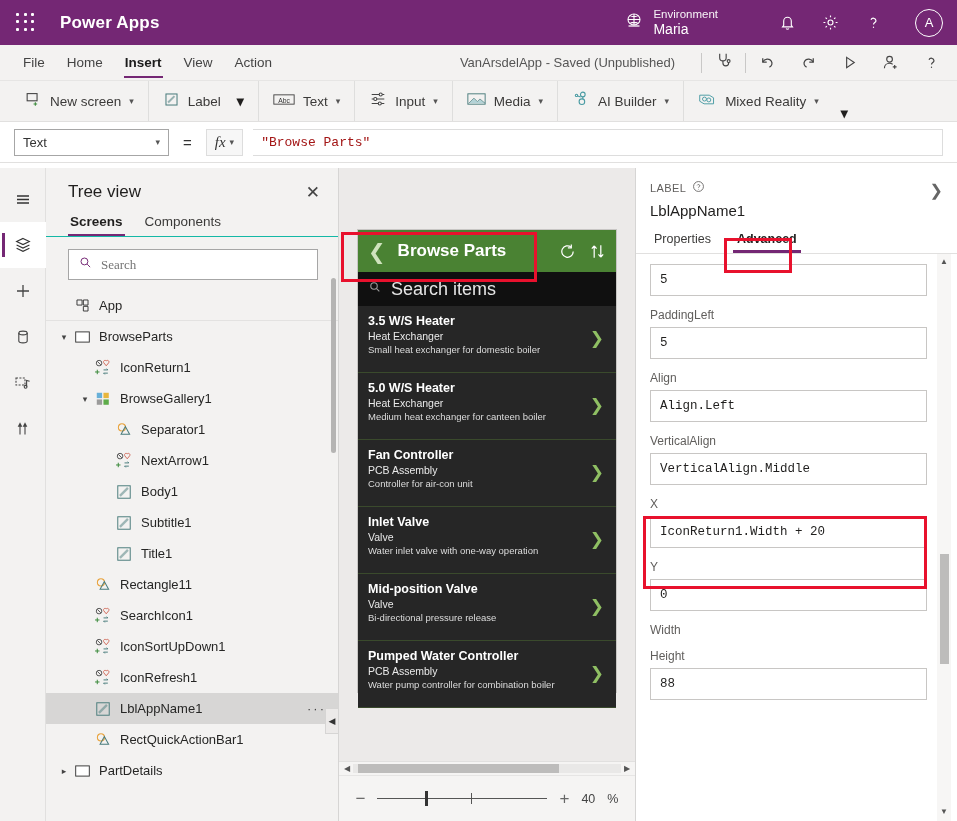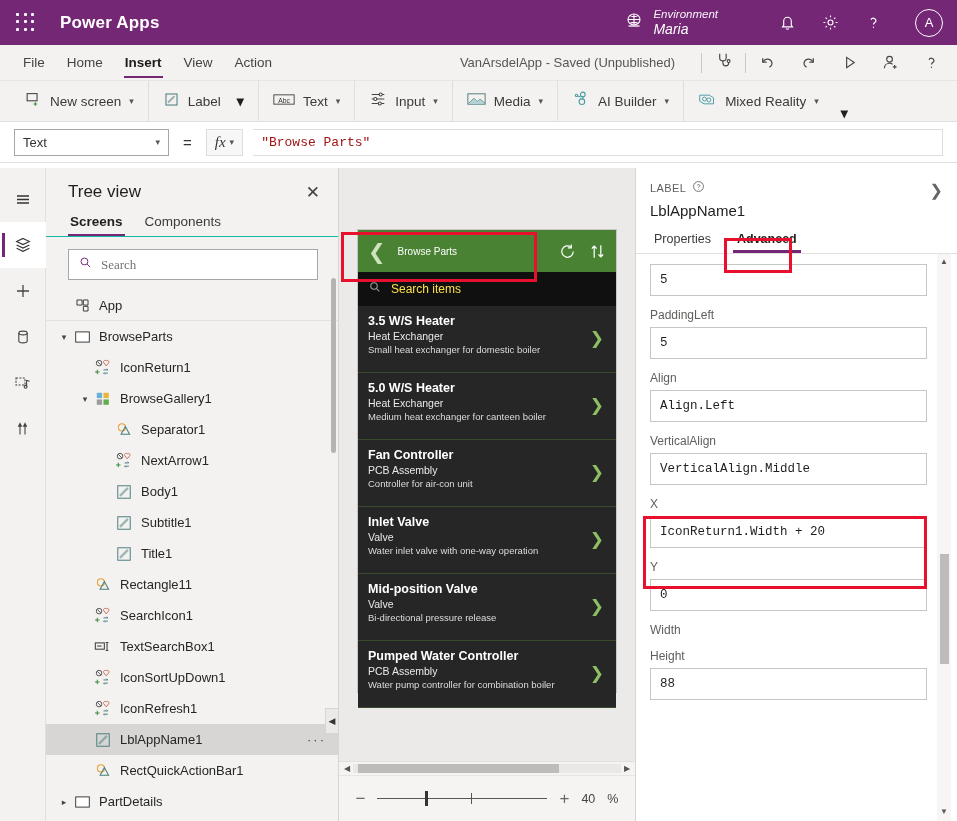--- a/index.html
+++ b/index.html
@@ -8,21 +8,21 @@
   body{ position:relative; }
 
   
   .topbar{ height:45px; background:#742774; display:flex; align-items:center;
            color:#fff; padding:0 14px; }
   .waffle{ width:24px; height:24px; display:grid; grid-template-columns:repeat(3,1fr);
            grid-template-rows:repeat(3,1fr); gap:3px; padding:2px; cursor:pointer; }
   .waffle i{ background:#fff; border-radius:1px; display:block; width:3px; height:3px; }
   .brand{ font-size:17px; font-weight:bold; margin-left:22px; letter-spacing:.2px; }
   .topspacer{ flex:1; }
-  .envwrap{ display:flex; align-items:center; gap:9px;font-style:italic; }
+  .envwrap{ display:flex; align-items:center; gap:9px; }
   .envtext .l1{ font-size:11.5px; line-height:13px; opacity:.95; }
   .envtext .l2{ font-size:14px; line-height:16px; }
   .topicons{ display:flex; align-items:center; gap:24px; margin-left:60px; }
   .topicons .ti{ cursor:pointer; display:flex; align-items:center; justify-content:center; }
   .avatar{ width:28px; height:28px; border:1.4px solid #fff; border-radius:50%;
            display:flex; align-items:center; justify-content:center; font-size:13px;
            margin-left:8px; cursor:pointer; }
 
   
   .menubar{ height:36px; background:#f3f2f1; display:flex; align-items:center;
@@ -112,25 +112,25 @@
   .canvaswrap{ flex:1; background:#eceae9; display:flex; flex-direction:column;
                position:relative; }
   .canvasarea{ flex:1; display:flex; align-items:flex-start; justify-content:center;
                padding-top:62px; }
   .phone{ width:258px; height:462px; background:#1c1c1c; position:relative;
           box-shadow:0 0 0 1px #c8c6c4; }
   .appheader{ height:42px; background:#4a8233; display:flex; align-items:center;
               padding:0 10px; color:#fff; }
   .backchev{ font-size:21px; font-weight:300; color:#cfe3bd; margin-right:12px;
              cursor:pointer; line-height:1; }
-  .apptitle{ font-size:10px; font-weight:normal; flex:1; }
+  .apptitle{ font-size:17px; font-weight:bold; flex:1; }
   .hicon{ margin-left:12px; cursor:pointer; display:flex; }
   .searchrow{ height:34px; background:#101010; display:flex; align-items:center;
               padding:0 10px; gap:9px; }
-  .searchrow .ph{ color:#fde047; font-size:12px; }
+  .searchrow .ph{ color:#e5e5e5; font-size:18px; }
   .glist{ }
   .gitem{ height:67px; background:#262626; border-bottom:1px solid #3a4a2c;
           padding:8px 10px 0 10px; position:relative; cursor:pointer; }
   .gitem .t{ font-size:12.5px; font-weight:bold; color:#fff; line-height:15px; }
   .gitem .s{ font-size:10.5px; color:#e9e9e9; line-height:14px; }
   .gitem .b{ font-size:9.5px; color:#dcdcdc; line-height:14px; }
   .gchev{ position:absolute; right:12px; top:22px; font-size:17px; color:#8fbf63;
           font-weight:300; }
 
   .hsbar{ height:14px; background:#f5f4f3; border-top:1px solid #e1e0df;
@@ -555,32 +555,20 @@
           <span class="ticon">
             <svg width="18" height="17" viewBox="0 0 20 19" fill="none" stroke-width="1.1">
               <circle cx="5.6" cy="4.6" r="3.1" stroke="#555"></circle>
               <path d="M3.6 2.6l4 4" stroke="#555"></path>
               <path d="M13.6 2c1.8-1.4 4 .6 2.6 2.4L13.6 7.6 11 4.4c-1.4-1.8.8-3.8 2.6-2.4z" stroke="#d06a5a"></path>
               <path d="M3.6 12v5M1.1 14.5h5" stroke="#3a8a3a"></path>
               <path d="M10.6 12.2h4.8l-1.4-1.4M15.4 15.8h-4.8l1.4 1.4" stroke="#4a7c7c"></path>
             </svg>
           </span>
           <span>SearchIcon1</span>
-        </div>
-        <div class="trow">
-          <span style="width:31px;flex:none"></span>
-          <span class="tchev"></span>
-          <span class="ticon">
-            <svg width="18" height="13" viewBox="0 0 20 14" fill="none" stroke="#444" stroke-width="1.2">
-              <rect x="1.5" y="3" width="10" height="7"></rect>
-              <path d="M3.5 6.5h5"></path>
-              <path d="M14.5 2.5v9M13 2.5h3M13 11.5h3"></path>
-            </svg>
-          </span>
-          <span>TextSearchBox1</span>
         </div>
         <div class="trow">
           <span style="width:31px;flex:none"></span>
           <span class="tchev"></span>
           <span class="ticon">
             <svg width="18" height="17" viewBox="0 0 20 19" fill="none" stroke-width="1.1">
               <circle cx="5.6" cy="4.6" r="3.1" stroke="#555"></circle>
               <path d="M3.6 2.6l4 4" stroke="#555"></path>
               <path d="M13.6 2c1.8-1.4 4 .6 2.6 2.4L13.6 7.6 11 4.4c-1.4-1.8.8-3.8 2.6-2.4z" stroke="#d06a5a"></path>
               <path d="M3.6 12v5M1.1 14.5h5" stroke="#3a8a3a"></path>

